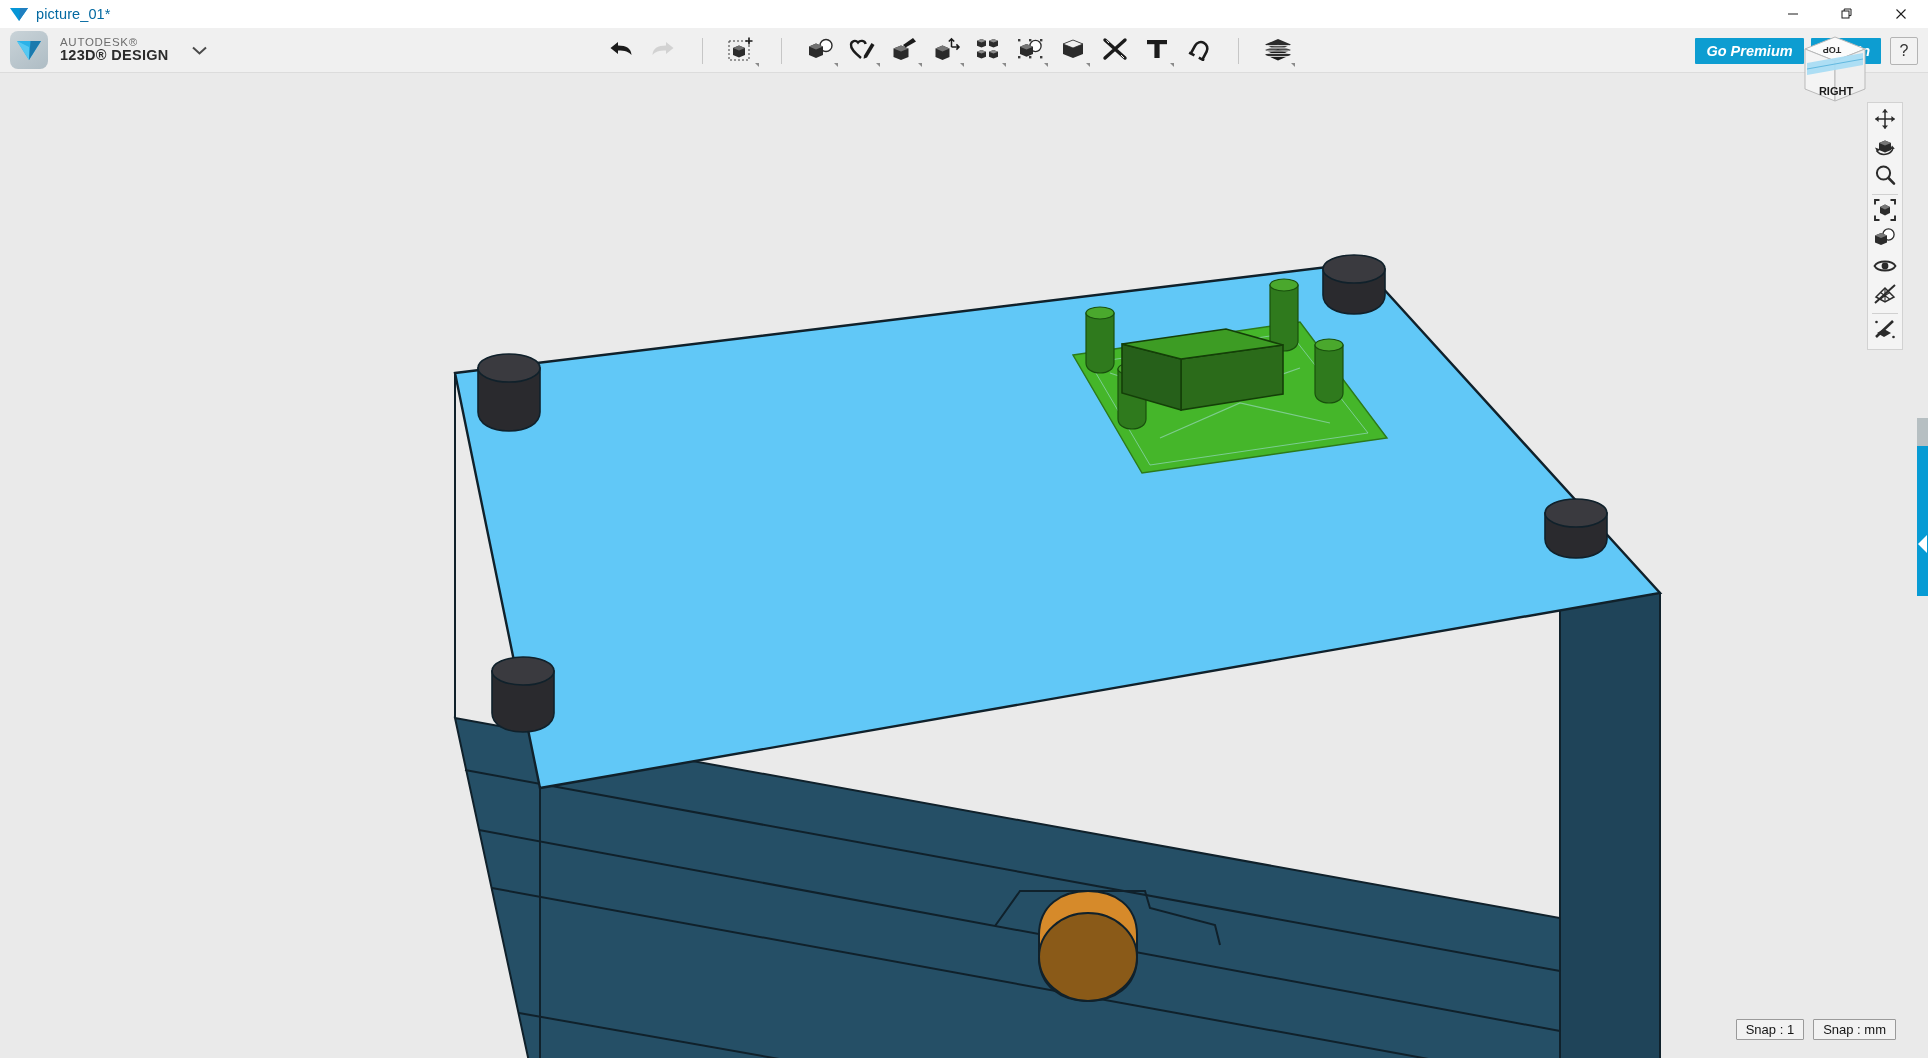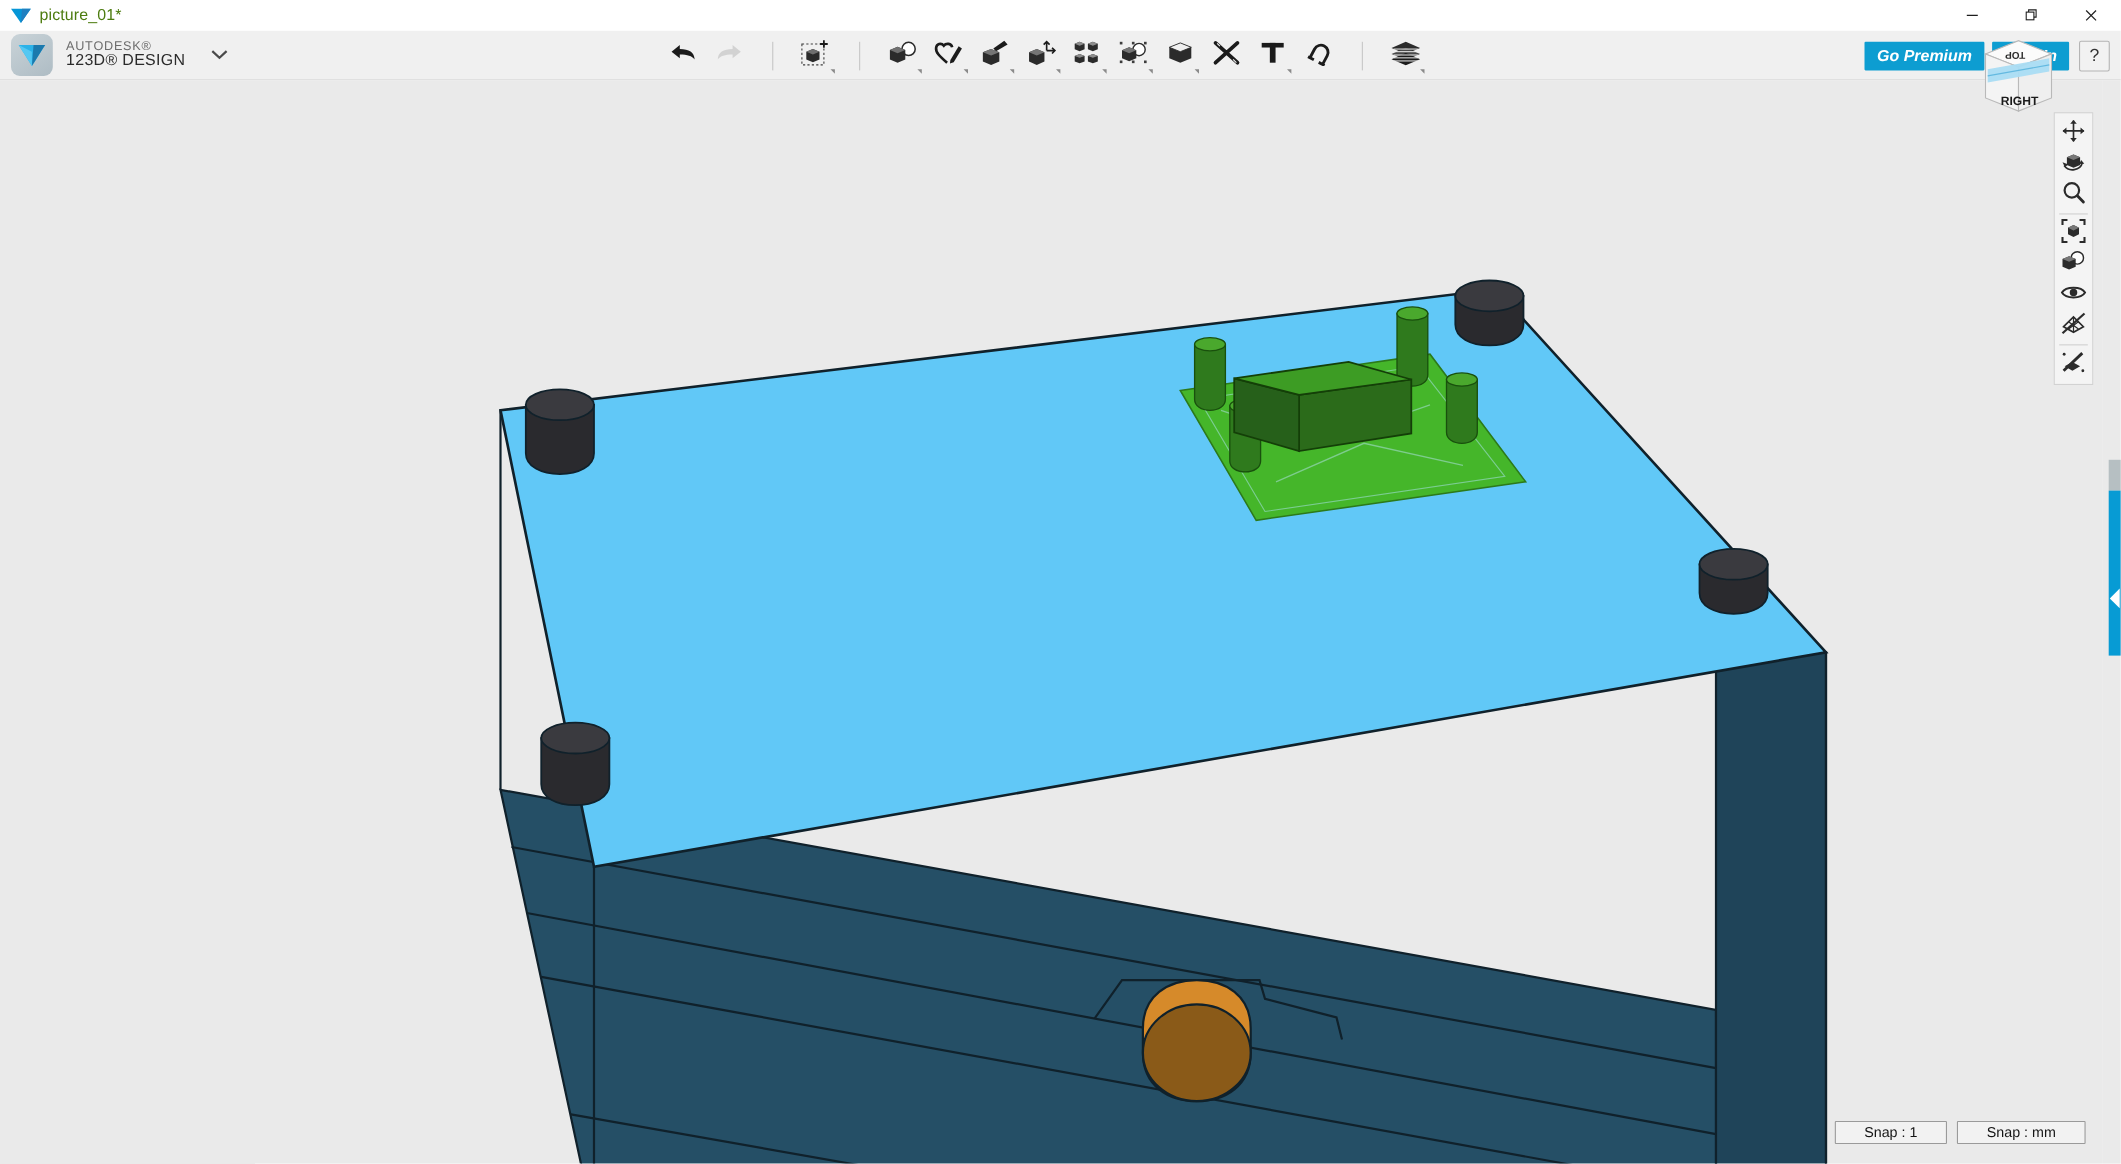--- a/index.html
+++ b/index.html
@@ -11,21 +11,21 @@
   }
   .app { position: relative; width: 1928px; height: 1058px; }
 
   
   .titlebar {
     position: absolute; top: 0; left: 0; width: 1928px; height: 28px;
     background: #ffffff; display: flex; align-items: center;
   }
   .tb-logo { margin-left: 8px; width: 22px; height: 18px; display:flex; align-items:center; justify-content:center;}
   .tb-title {
-    font-size: 14.5px; color: #4d7c0f; margin-left: 6px; letter-spacing: .1px;
+    font-size: 14.5px; color: #0369a1; margin-left: 6px; letter-spacing: .1px;
   }
   .winbtns { position: absolute; right: 0; top: 0; height: 28px; display: flex; }
   .winbtn {
     width: 54px; height: 28px; display: flex; align-items: center; justify-content: center;
     font-size: 15px; color: #1d1d1d; line-height: 1;
   }
 
   
   .ribbon {
     position: absolute; top: 28px; left: 0; width: 1928px; height: 45px;
@@ -33,21 +33,21 @@
     display: flex; align-items: center;
   }
   .brand { display: flex; align-items: center; margin-left: 10px; }
   .brand-icon {
     width: 38px; height: 38px; border-radius: 8px;
     background: linear-gradient(145deg,#c9d3d8 0%, #aebcc4 100%);
     display: flex; align-items: center; justify-content: center;
   }
   .brand-text { margin-left: 12px; line-height: 1.05; }
   .brand-l1 { font-size: 11.5px; color: #6d6d6d; letter-spacing: .7px; }
-  .brand-l2 { font-size: 14.5px; color: #2b2b2b; font-weight: normal; letter-spacing: .3px; }
+  .brand-l2 { font-size: 14.5px; color: #2b2b2b; font-weight: bold; letter-spacing: .3px; }
   .brand-caret { margin-left: 22px; color: #4a4a4a; font-size: 15px; }
 
   .tools { position: absolute; left: 600px; top: 0; height: 45px; display: flex; align-items: center; }
   .tool {
     width: 42px; height: 40px; display: flex; align-items: center; justify-content: center;
     position: relative;
   }
   .tool.disabled { opacity: .3; }
   .tool .caret {
     position: absolute; right: 4px; bottom: 4px;
@@ -101,21 +101,21 @@
   .panel-arrow {
     position: absolute; right: 1px; top: 462px;
     width: 0; height: 0; border-top: 9px solid transparent; border-bottom: 9px solid transparent;
     border-right: 9px solid #ffffff;
   }
 
   
   .status { position: absolute; bottom: 18px; right: 32px; display: flex; }
   .chip {
     background: #f2f2f2; border: 1px solid #9a9a9a; font-size: 13px; color: #151515;
-    padding: 2px 26px; margin-left: 9px; border-radius: 1px; white-space: nowrap;
+    padding: 2px 9px; margin-left: 9px; border-radius: 1px; white-space: nowrap;
   }
 </style>
 </head>
 <body>
 
 <div class="app">
 
   <div class="titlebar">
     <span class="tb-logo">
       <svg width="20" height="16" viewBox="0 0 20 16">

